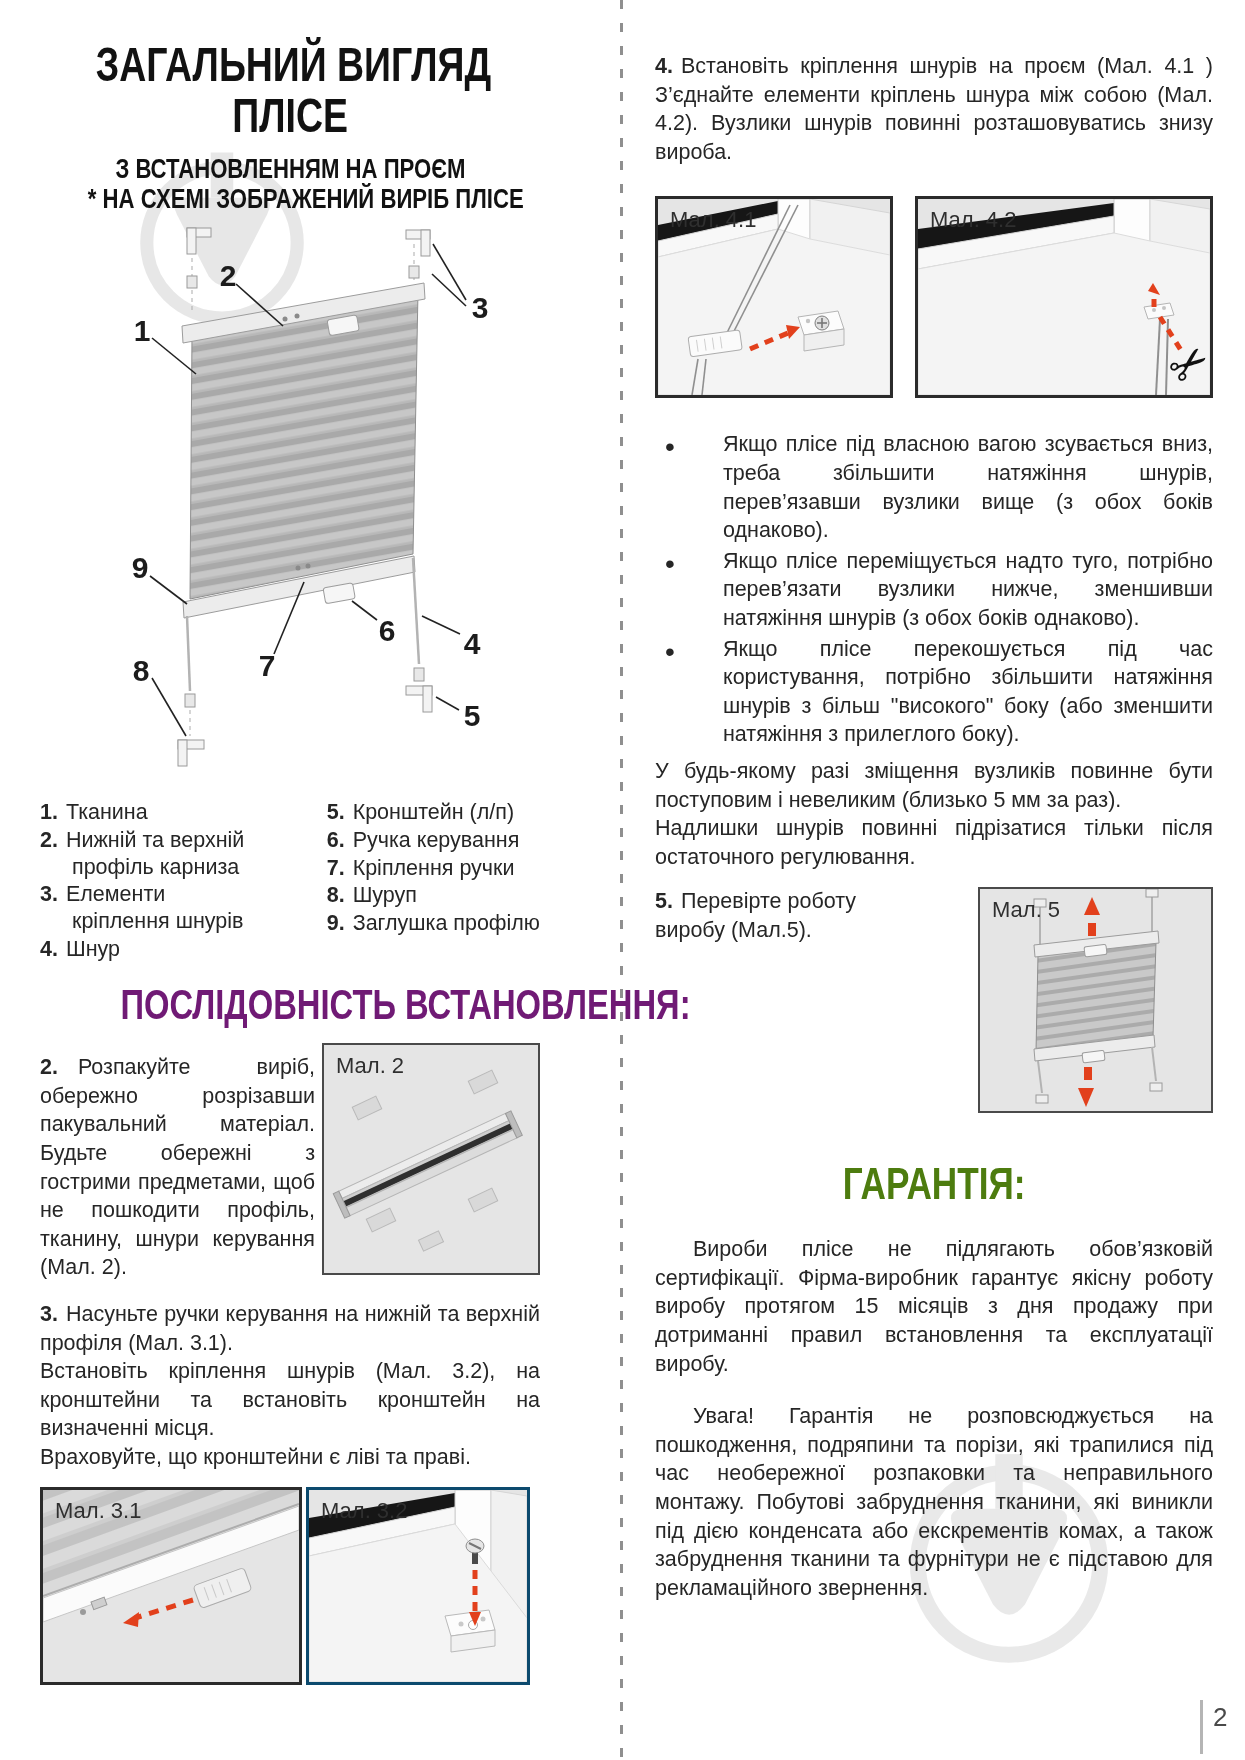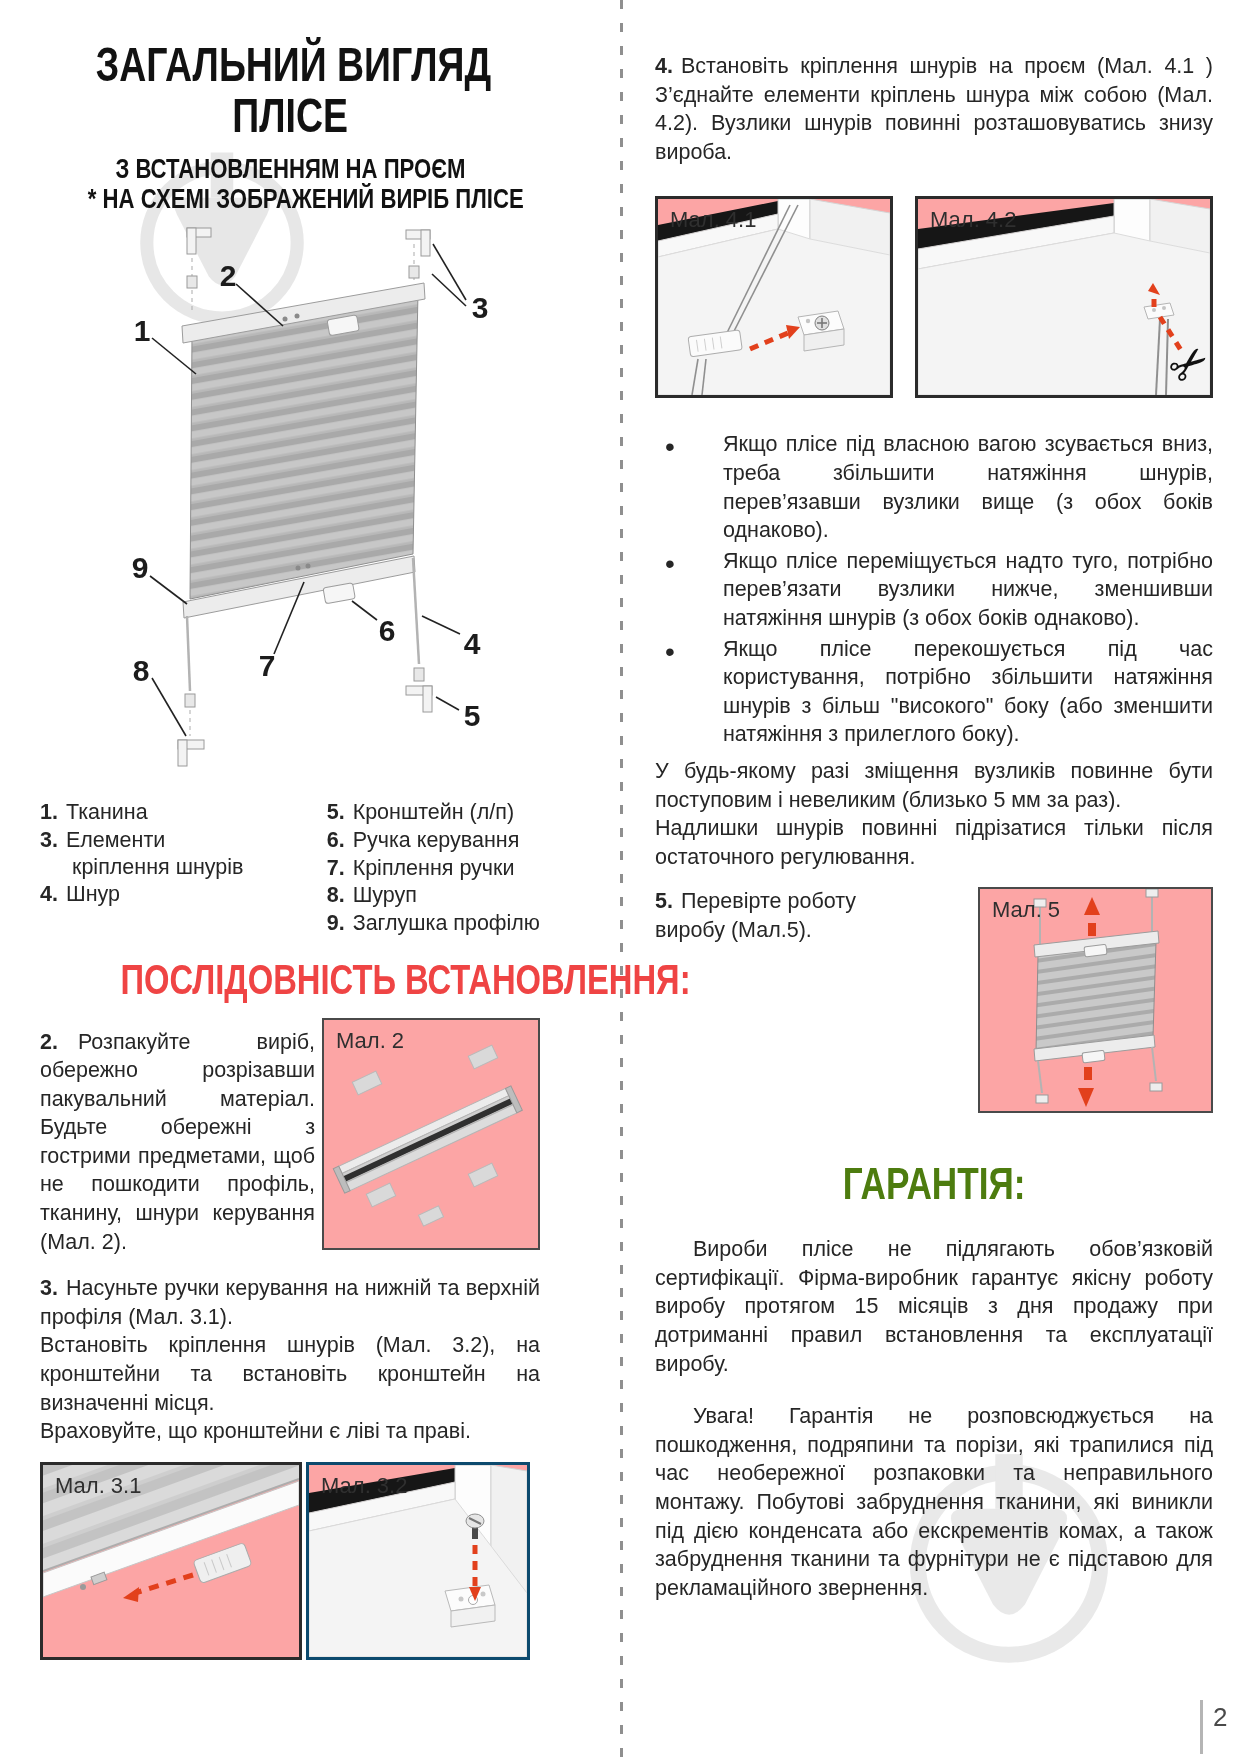--- a/index.html
+++ b/index.html
@@ -15,24 +15,24 @@
   .title{margin-top:10px;text-align:center;font-weight:700;font-size:48px;line-height:1.06;color:#121212;}
   .subtitle{margin-top:12px;text-align:center;font-weight:700;font-size:27px;line-height:1.12;color:#121212;}
   .body-text{font-size:21.5px;line-height:1.33;text-align:justify;}
   .num{font-weight:700;margin-right:8px;}
   .num-wide{font-weight:700;margin-right:20px;}
   .parts{display:flex;margin-top:8px;font-size:21.5px;line-height:1.24;}
   .parts ul{list-style:none;margin:0;padding:0;}
   .parts li{padding-left:32px;text-indent:-32px;margin-bottom:1px;}
   .parts .c1{width:260px;}
   .parts .c2{margin-left:70px;width:230px;white-space:nowrap;}
-  .seq-heading{margin-top:18px;text-align:center;font-weight:700;font-size:42px;color:#ef4444;}
+  .seq-heading{margin-top:18px;text-align:center;font-weight:700;font-size:42px;color:#701a75;}
   .step2-row{margin-top:24px;display:flex;}
   .step2-text{width:275px;}
-  .fig{position:relative;background:#fca5a5;box-sizing:border-box;}
+  .fig{position:relative;background:#e5e5e5;box-sizing:border-box;}
   .fig-label{position:absolute;top:8px;left:12px;font-size:22px;color:#2f2f2f;z-index:2;}
   .fig2{margin-left:auto;margin-top:-10px;width:218px;height:232px;border:2px solid #4a4a4a;}
   .step3{margin-top:18px;}
   .figs31-row{margin-top:16px;display:flex;gap:4px;}
   .fig31{width:262px;height:198px;border:3px solid #2b2b2b;}
   .fig32{width:224px;height:198px;border:3px solid #0c4a6e;}
   .step4{margin-top:22px;}
   .figs4-row{margin-top:30px;display:flex;gap:22px;}
   .fig41{width:238px;height:202px;border:3px solid #2b2b2b;}
   .fig42{flex:1;height:202px;border:3px solid #2b2b2b;}
@@ -152,20 +152,21 @@
         <text x="347" y="425">6</text>
         <text x="227" y="460">7</text>
         <text x="101" y="465">8</text>
         <text x="100" y="362">9</text>
       </g>
     </svg>
 
     <div class="parts">
       <ul class="c1">
         <li><b class="num">1.</b><span>Тканина</span></li>
+        <li><b class="num">2.</b><span>Нижній та верхній профіль карниза</span></li>
         <li><b class="num">3.</b><span>Елементи кріплення шнурів</span></li>
         <li><b class="num">4.</b><span>Шнур</span></li>
       </ul>
       <ul class="c2">
         <li><b class="num">5.</b><span>Кронштейн (л/п)</span></li>
         <li><b class="num">6.</b><span>Ручка керування</span></li>
         <li><b class="num">7.</b><span>Кріплення ручки</span></li>
         <li><b class="num">8.</b><span>Шуруп</span></li>
         <li><b class="num">9.</b><span>Заглушка профілю</span></li>
       </ul>

